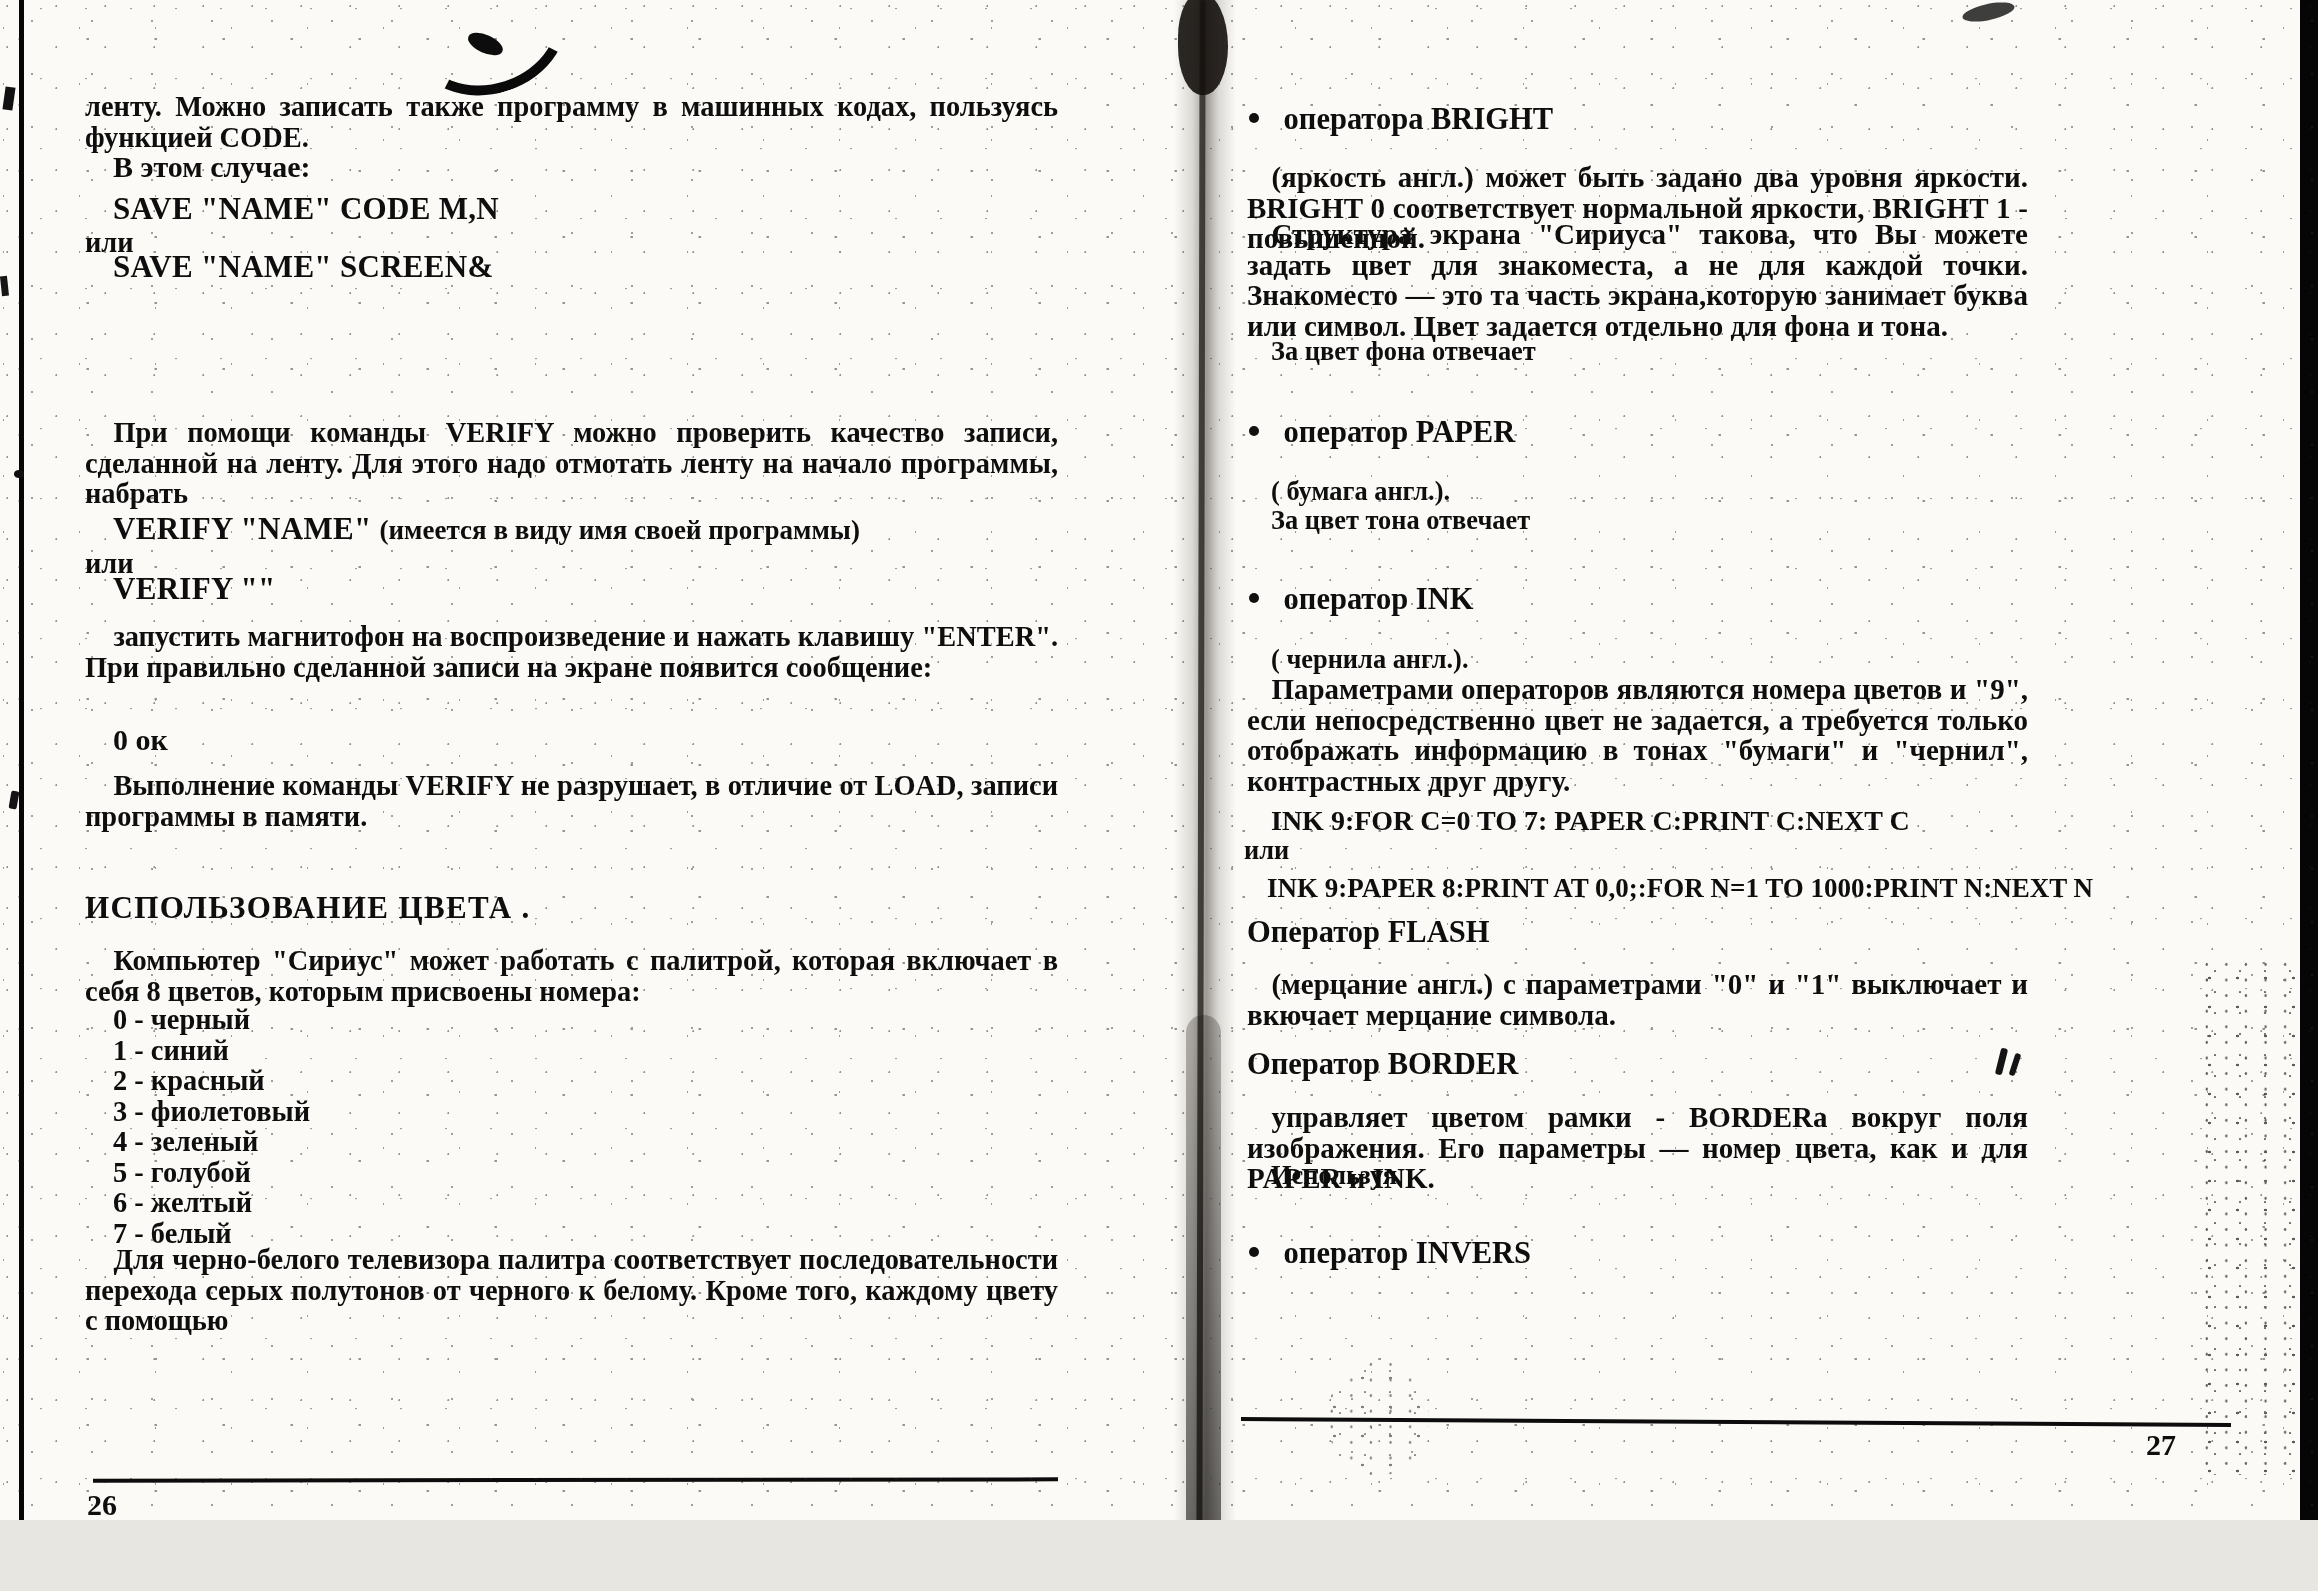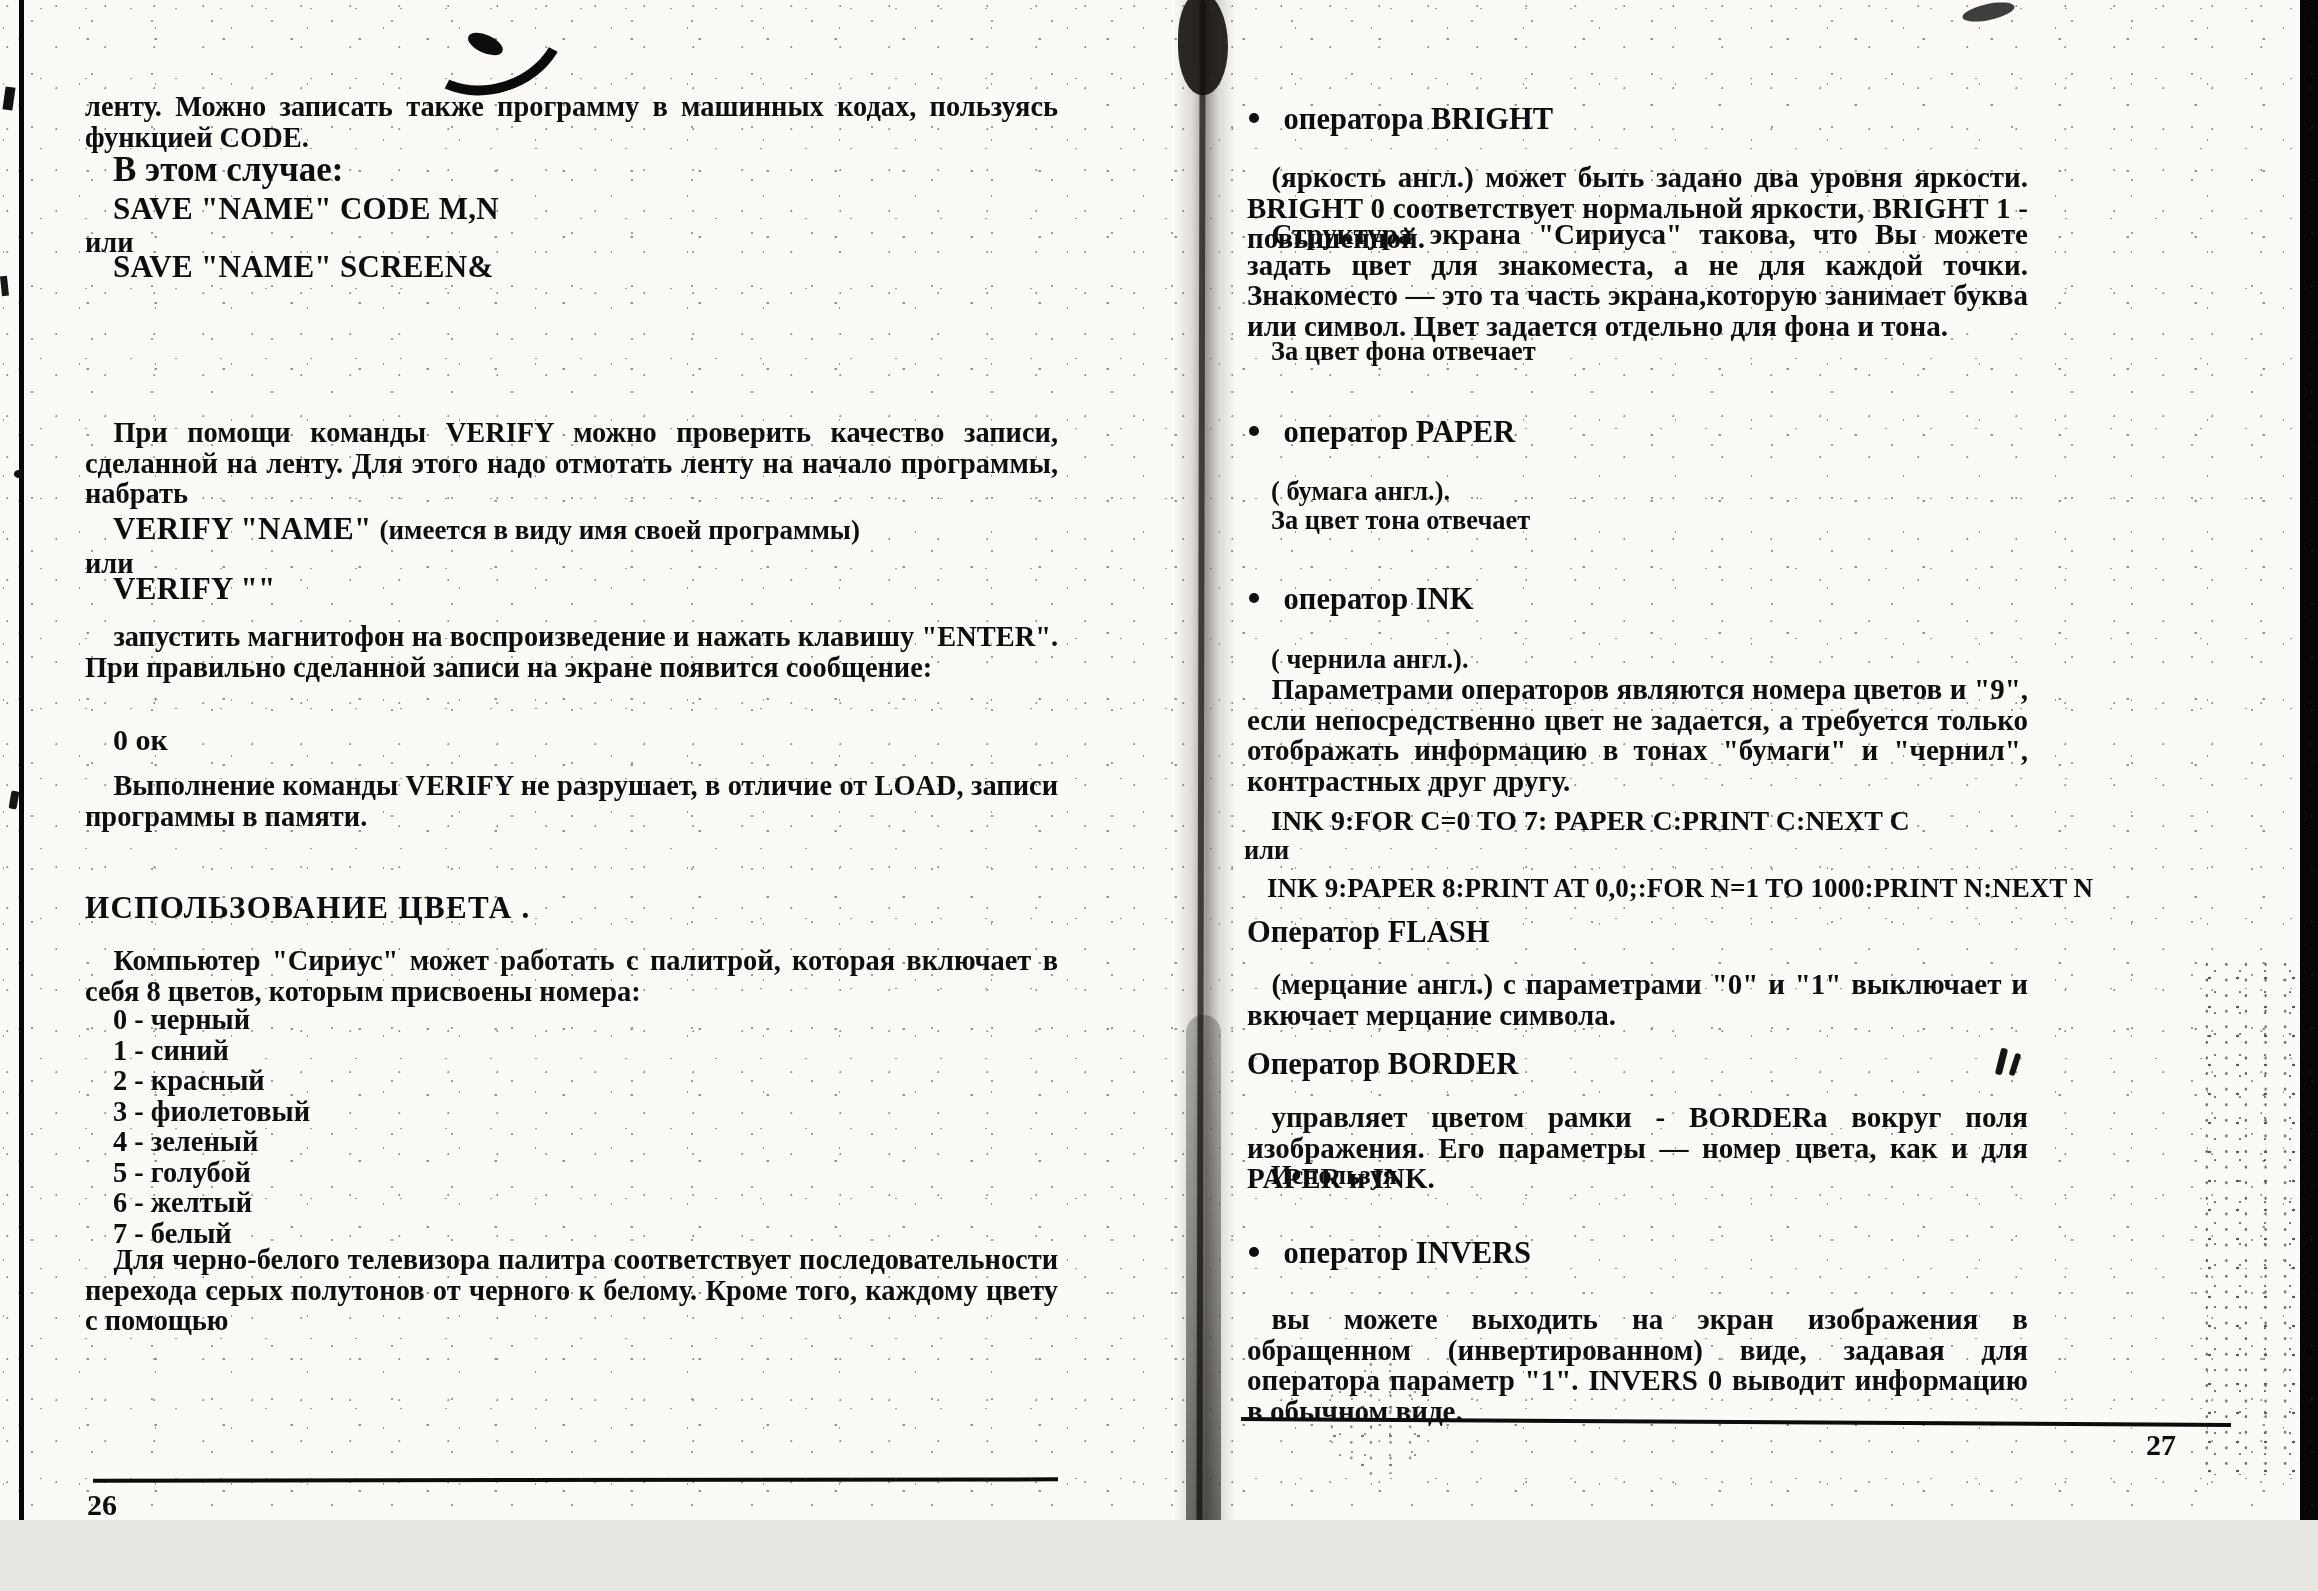--- a/index.html
+++ b/index.html
@@ -15,21 +15,21 @@
   .jr{width:781px;font-size:29px;line-height:30.5px;text-align:justify;text-indent:24.4px;}
   .plain-r{font-size:26.4px;white-space:nowrap;}
   .title{font-size:30.5px;white-space:nowrap;}
   .bdot{display:inline-block;width:10.2px;height:10.2px;background:#101010;border-radius:50%;margin-right:24.4px;vertical-align:6.1px;}
   .code-r{font-size:28px;white-space:nowrap;text-align:center;}
   .code-r2{font-size:27px;white-space:nowrap;}
   .pagenum{font-size:30px;}
 
   
   #lp-intro{left:85px;top:92px;}
-  #lp-case{left:113px;top:150px;font-size:35px;}
+  #lp-case{left:113px;top:150px;font-size:30px;}
   #lp-code1{left:113px;top:191px;}
   #lp-or1{left:85px;top:227px;font-size:28.4px;}
   #lp-code2{left:113px;top:249px;}
   #lp-merge{left:85px;top:294px;}
   #lp-verify{left:85px;top:418px;}
   #lp-vcode1{left:113px;top:511px;}
   #lp-or2{left:85px;top:548px;font-size:28.4px;}
   #lp-vcode2{left:113px;top:571px;}
   #lp-enter{left:85px;top:622px;}
   #lp-ok{left:113px;top:723px;font-size:30px;}
@@ -160,21 +160,20 @@
   <div class="blk title" id="rp-flash">Оператор FLASH</div>
   <div class="blk jr" id="rp-fp">(мерцание англ.) с параметрами "0" и "1" выключает и вкючает мерцание символа.</div>
 
   <div class="blk title" id="rp-border">Оператор BORDER</div>
   <div class="blk jr" id="rp-brp">управляет цветом рамки - BORDERа вокруг поля изображения. Его параметры — номер цвета, как и для PAPER и INK.</div>
   <div class="blk plain-r" id="rp-using">Используя</div>
 
   <div class="blk title" id="rp-invers">
     <span class="bdot"></span><span>оператор INVERS</span>
   </div>
-  <div class="blk jr" id="rp-ivp">вы можете выходить на экран изображения в обращенном (инвертированном) виде, задавая для оператора параметр "1". INVERS 0 выводит информацию в обычном виде.</div>
 
   <div class="blk" id="rp-rule"></div>
   <div class="blk pagenum" id="rp-num">27</div>
 
   <div class="art gutter"></div>
   <div class="art gutter-line"></div>
   <div class="art gutter-top"></div>
   <div class="art gutter-low"></div>
   <div class="art art-left-line"></div>
   <div class="art art-right-bar"></div>

